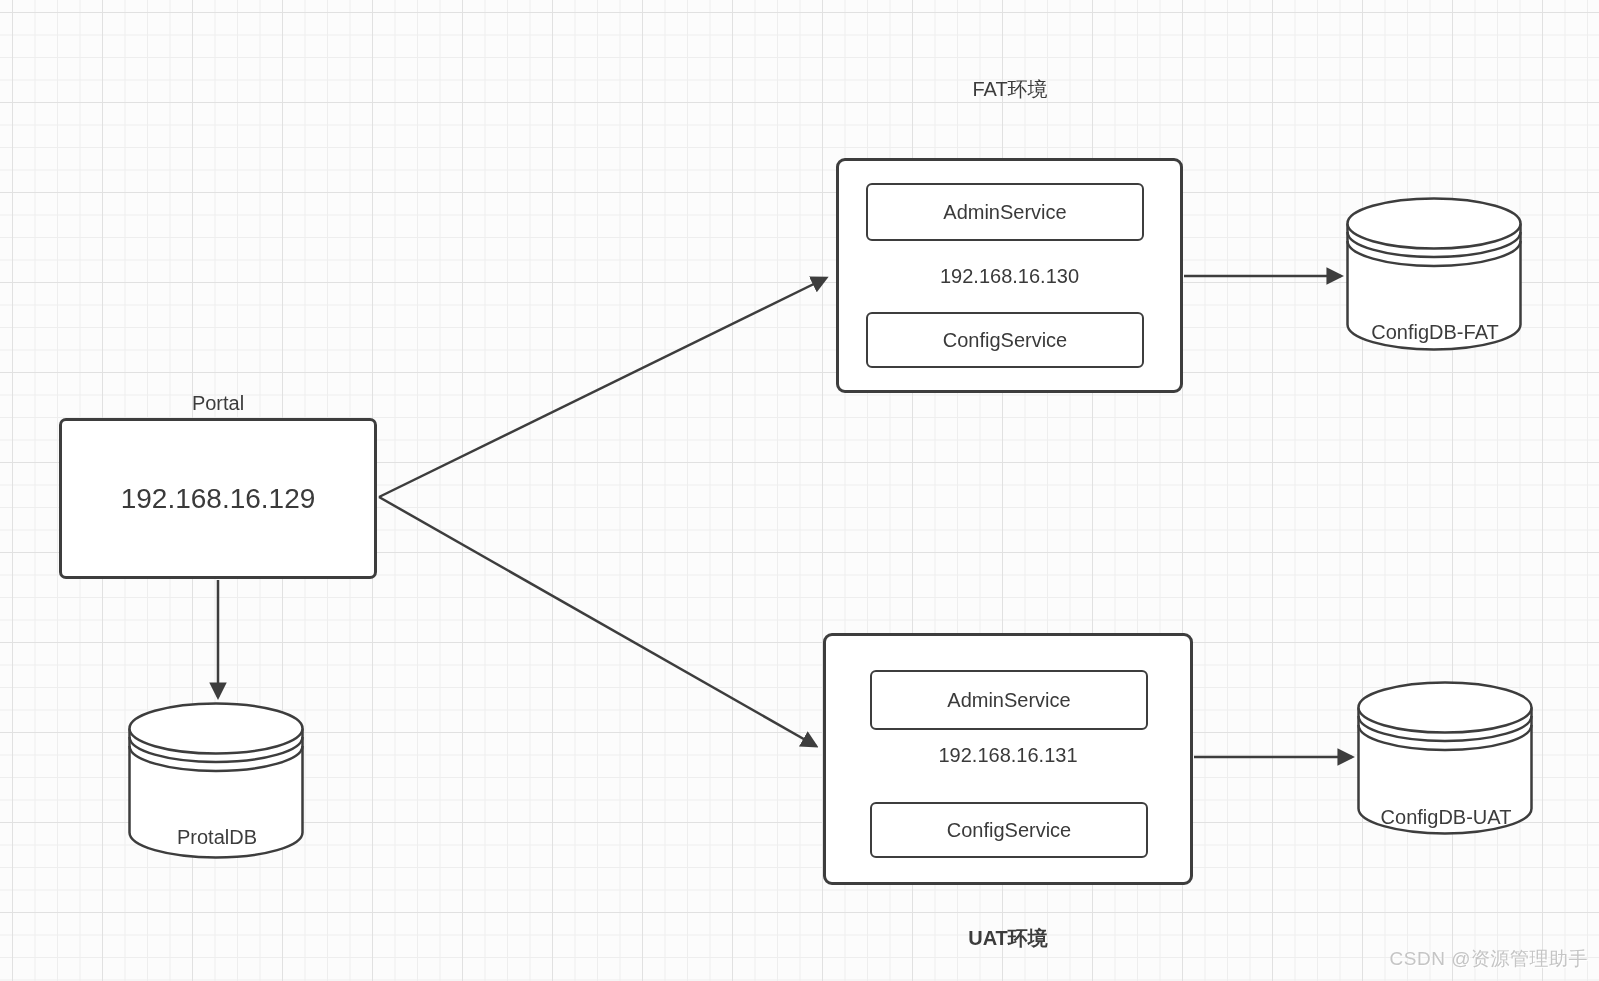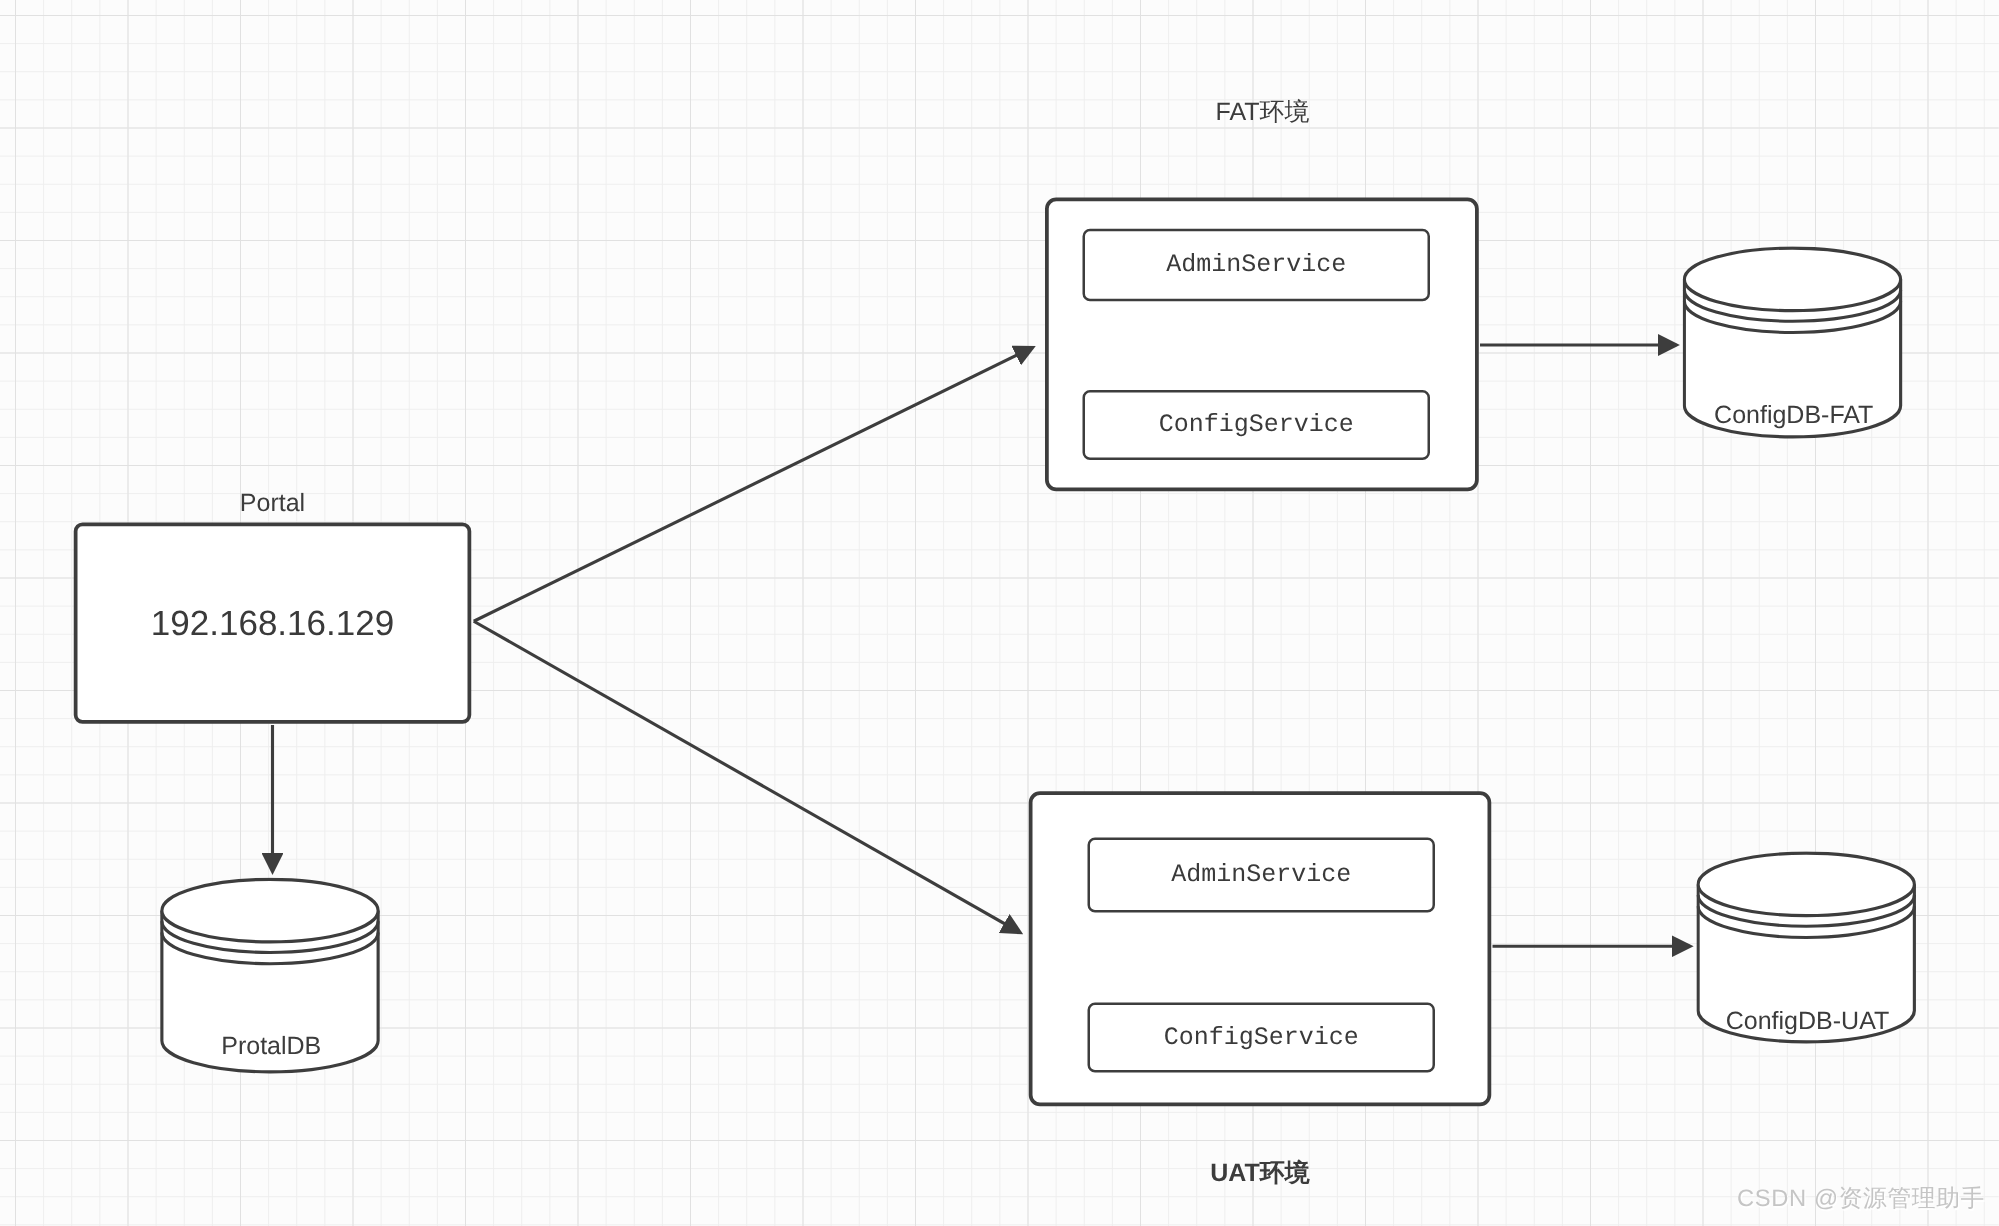--- a/index.html
+++ b/index.html
@@ -27,21 +27,20 @@
   }
   .node.portal-box {
     left: 59px; top: 418px; width: 318px; height: 161px;
     box-sizing: border-box; border: 3px solid #3d3d3d; border-radius: 7px;
     background: #ffffff; display: flex; align-items: center; justify-content: center;
     font-size: 28px;
   }
   .group {
     box-sizing: border-box; border: 3px solid #3d3d3d; border-radius: 9px;
     background: #ffffff;
-    font-family: Liberation Mono, monospace;
   }
   .group.fat-box { left: 836px; top: 158px; width: 347px; height: 235px; }
   .group.uat-box { left: 823px; top: 633px; width: 370px; height: 252px; }
   .service {
     position: absolute; box-sizing: border-box;
     border: 2.5px solid #3d3d3d; border-radius: 6px; background: #ffffff;
     display: flex; align-items: center; justify-content: center;
     font-size: 20px;
   }
   .fat-box .service.admin  { left: 27px; top: 22px;  width: 278px; height: 58px; }
@@ -102,37 +101,39 @@
     <path d="M1.5 35 A86.5 25 0 0 0 174.5 35" fill="none" stroke="#3d3d3d" stroke-width="2.5"></path>
     <path d="M1.5 44 A86.5 25 0 0 0 174.5 44" fill="none" stroke="#3d3d3d" stroke-width="2.5"></path>
   </svg>
   <div class="db-label portal-db-label">ProtalDB</div>
 
   <div class="label fat-title">FAT环境</div>
   <div class="group fat-box">
     <div class="service admin">
       <span>AdminService</span>
     </div>
+    <div class="group-ip">192.168.16.130</div>
     <div class="service config">
       <span>ConfigService</span>
     </div>
   </div>
 
   <svg class="cyl fat-db-cyl" width="178" height="155" xmlns="http://www.w3.org/2000/svg">
     <path d="M1.5 26.5 L1.5 127.5 A86.5 25 0 0 0 174.5 127.5 L174.5 26.5" fill="#ffffff" stroke="#3d3d3d" stroke-width="2.5"></path>
     <ellipse cx="88" cy="26.5" rx="86.5" ry="25" fill="#ffffff" stroke="#3d3d3d" stroke-width="2.5"></ellipse>
     <path d="M1.5 35 A86.5 25 0 0 0 174.5 35" fill="none" stroke="#3d3d3d" stroke-width="2.5"></path>
     <path d="M1.5 44 A86.5 25 0 0 0 174.5 44" fill="none" stroke="#3d3d3d" stroke-width="2.5"></path>
   </svg>
   <div class="db-label fat-db-label">ConfigDB-FAT</div>
 
   <div class="group uat-box">
     <div class="service admin">
       <span>AdminService</span>
     </div>
+    <div class="group-ip">192.168.16.131</div>
     <div class="service config">
       <span>ConfigService</span>
     </div>
   </div>
   <div class="label uat-title">UAT环境</div>
 
   <svg class="cyl uat-db-cyl" width="178" height="155" xmlns="http://www.w3.org/2000/svg">
     <path d="M1.5 26.5 L1.5 127.5 A86.5 25 0 0 0 174.5 127.5 L174.5 26.5" fill="#ffffff" stroke="#3d3d3d" stroke-width="2.5"></path>
     <ellipse cx="88" cy="26.5" rx="86.5" ry="25" fill="#ffffff" stroke="#3d3d3d" stroke-width="2.5"></ellipse>
     <path d="M1.5 35 A86.5 25 0 0 0 174.5 35" fill="none" stroke="#3d3d3d" stroke-width="2.5"></path>

